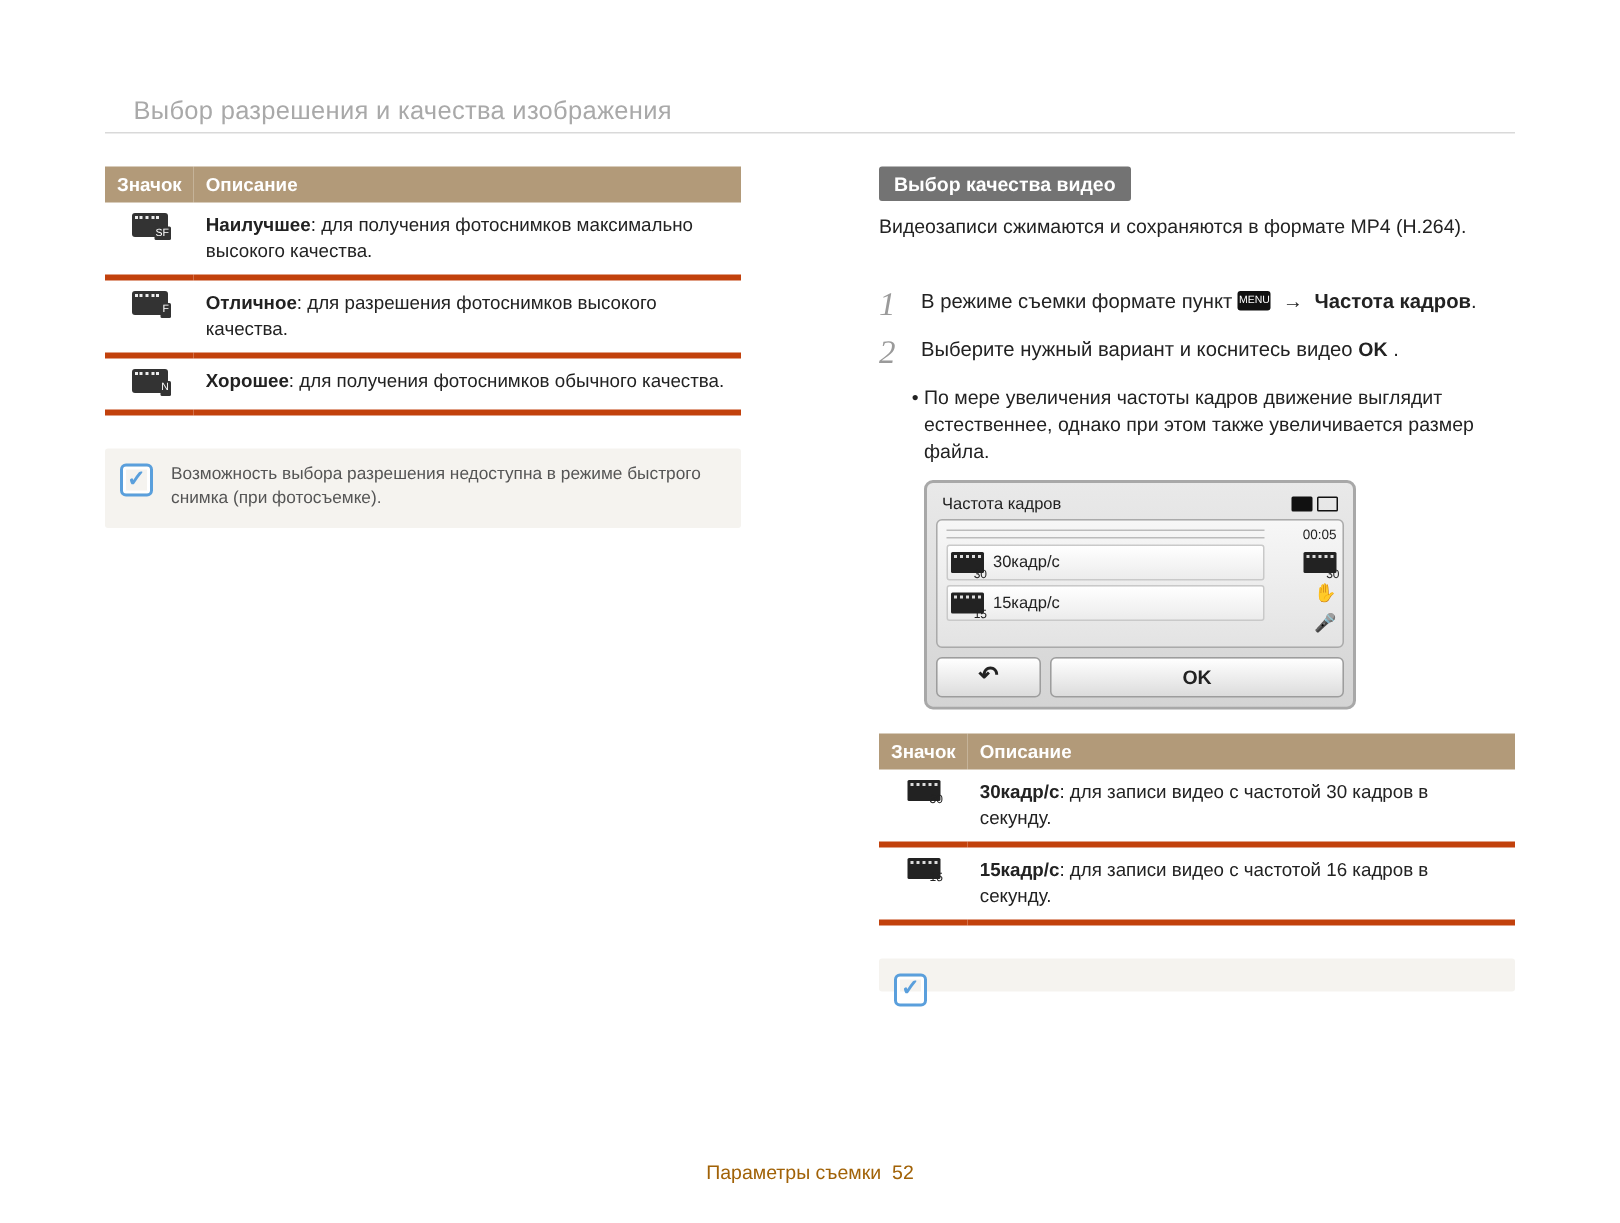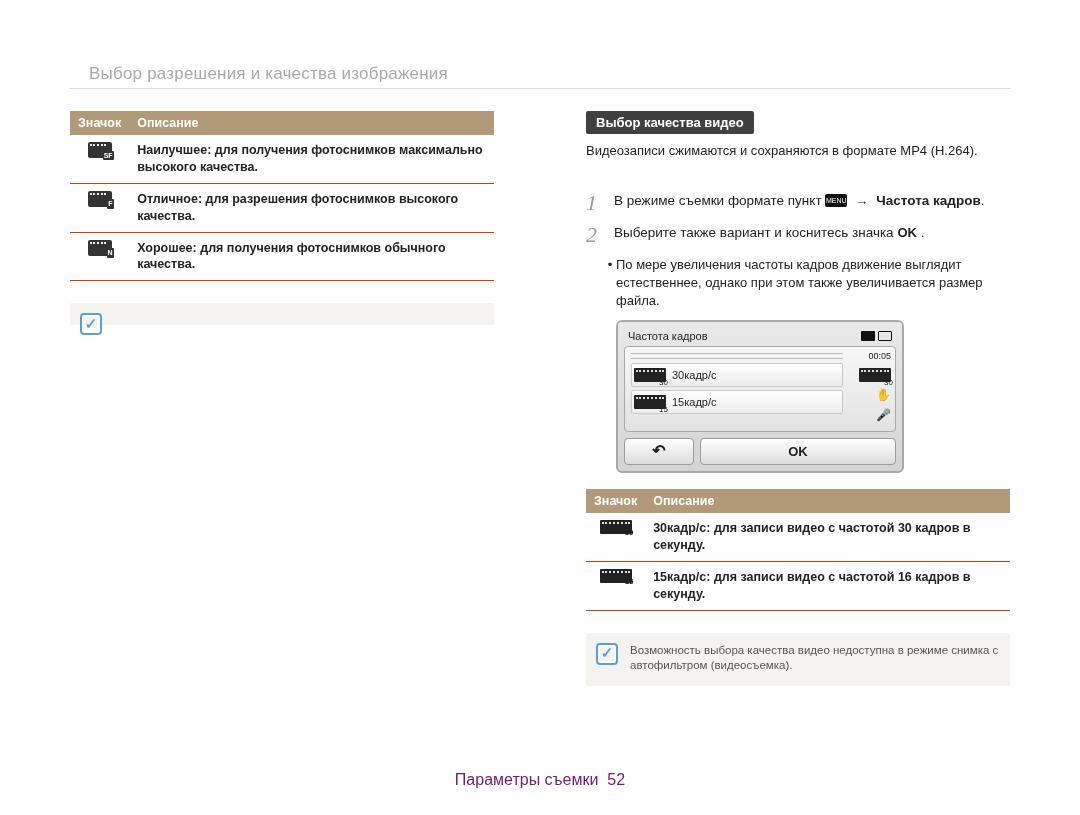--- a/index.html
+++ b/index.html
@@ -36,26 +36,25 @@
   .tbl th {
     text-align: left;
     background: #b29a79;
     color: #fff;
     font-weight: 600;
     font-size: 12.5px;
     padding: 5px 8px;
   }
   .tbl th:first-child { width: 58px; }
   .tbl td {
-    border-bottom: 1px solid #c2410c;
+    border-bottom: 4px solid #c2410c;
     padding: 7px 8px;
     vertical-align: top;
     font-size: 12.5px;
     line-height: 1.35;
-    font-weight: bold;
   }
   .icon-cell { text-align: center; }
   .qbadge {
     display: inline-block;
     width: 24px; height: 16px;
     background: #333;
     border-radius: 2px;
     position: relative;
   }
   .qbadge::before {
@@ -69,21 +68,21 @@
     position: absolute;
     right: -2px; bottom: -2px;
     font-size: 7px;
     color: #fff;
     background: #333;
     padding: 0 1px;
     border-radius: 1px;
   }
   .fbadge {
     display: inline-block;
-    width: 32px; height: 14px;
+    width: 22px; height: 14px;
     background: #222;
     border-radius: 1px;
     position: relative;
   }
   .fbadge::before {
     content: "";
     position: absolute;
     left: 2px; right: 2px; top: 2px;
     border-top: 2px dotted #ddd;
   }
@@ -116,21 +115,21 @@
     align-items: center;
     justify-content: center;
     font-weight: 700;
     font-size: 15px;
     box-shadow: 0 0 0 2px #fff inset;
   }
 
   
   .section-head {
     display: inline-block;
-    background: #404040;
+    background: #737373;
     color: #fff;
     font-weight: 600;
     font-size: 13px;
     padding: 4px 10px;
     border-radius: 2px;
     margin-bottom: 8px;
   }
   .lead {
     font-size: 13px;
     line-height: 1.35;
@@ -233,22 +232,22 @@
     font-size: 13px;
     padding: 5px 0;
   }
   .dev-btn.back { flex: 0 0 70px; font-size: 16px; line-height: 14px; }
 
   .footer {
     position: absolute;
     bottom: 26px;
     left: 0; right: 0;
     text-align: center;
-    font-size: 16px;
-    color: #701a75;
+    font-size: 13px;
+    color: #a16207;
   }
 </style>
 </head>
 <body>
 
 <div class="page-title">Выбор разрешения и качества изображения</div>
 <hr class="title-rule">
 
 <div class="cols">
 
@@ -269,41 +268,42 @@
       </tr>
       <tr>
         <td class="icon-cell"><span class="qbadge"><span class="sub">N</span></span></td>
         <td><b>Хорошее</b><span>: для получения фотоснимков обычного качества.</span></td>
       </tr>
     </tbody>
       </table>
 
     <div class="note">
       <div class="note-icon">✓</div>
+      <span>Возможность выбора разрешения недоступна в режиме быстрого снимка (при фотосъемке).</span>
     </div>
   </div>
 
   <div class="col">
     <div class="section-head">Выбор качества видео</div>
     <div class="lead">Видеозаписи сжимаются и сохраняются в формате MP4 (H.264).</div>
 
     <div class="steps">
       <div class="step">
         <div class="step-num">1</div>
         <div class="step-body">
           <span>В режиме съемки формате пункт </span>
           <span class="menu-chip">MENU</span>
           <span class="arrow">→</span>
           <b>Частота кадров</b><span>.</span>
         </div>
       </div>
       <div class="step">
         <div class="step-num">2</div>
         <div class="step-body">
-          <span>Выберите также вариант и коснитесь значка </span>
+          <span>Выберите нужный вариант и коснитесь видео </span>
           <span class="ok-chip">OK</span>
           <span>.</span>
         </div>
       </div>
     </div>
 
     <ul class="sub-bullets">
       <li>По мере увеличения частоты кадров движение выглядит естественнее, однако при этом также увеличивается размер файла.</li>
     </ul>
 
@@ -361,20 +361,19 @@
       </tr>
       <tr>
         <td class="icon-cell"><span class="fbadge"><span class="sub">15</span></span></td>
         <td><b>15кадр/с</b><span>: для записи видео с частотой 16 кадров в секунду.</span></td>
       </tr>
     </tbody>
       </table>
 
     <div class="note">
       <div class="note-icon">✓</div>
-      <span>Возможность выбора качества видео недоступна в режиме снимка с автофильтром (видеосъемка).</span>
     </div>
   </div>
 </div>
 
 <div class="footer">
   <span>Параметры съемки</span>&nbsp;&nbsp;<span>52</span>
 </div>
 
 </body></html>

